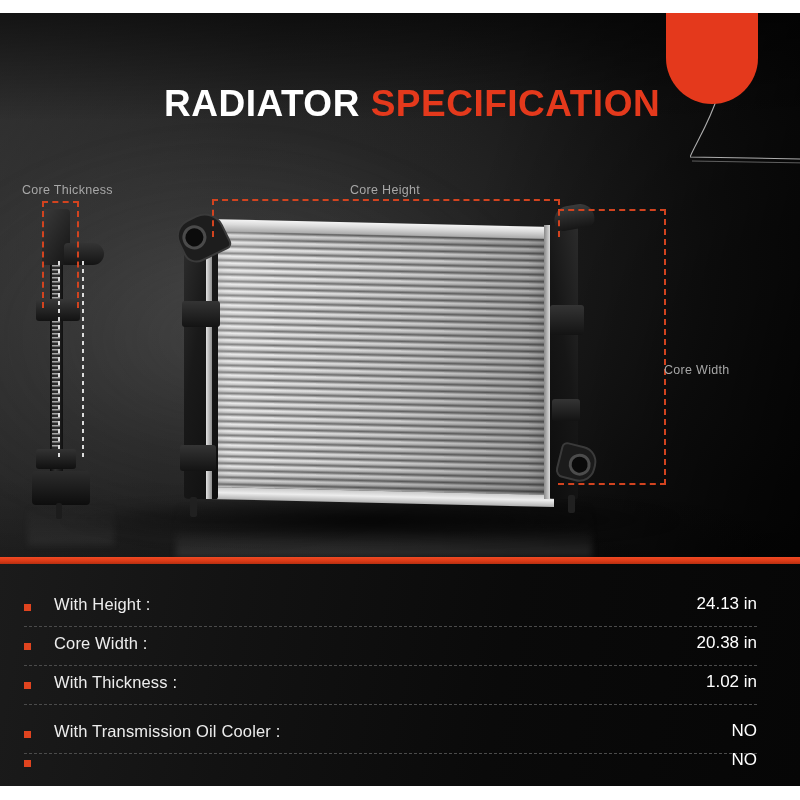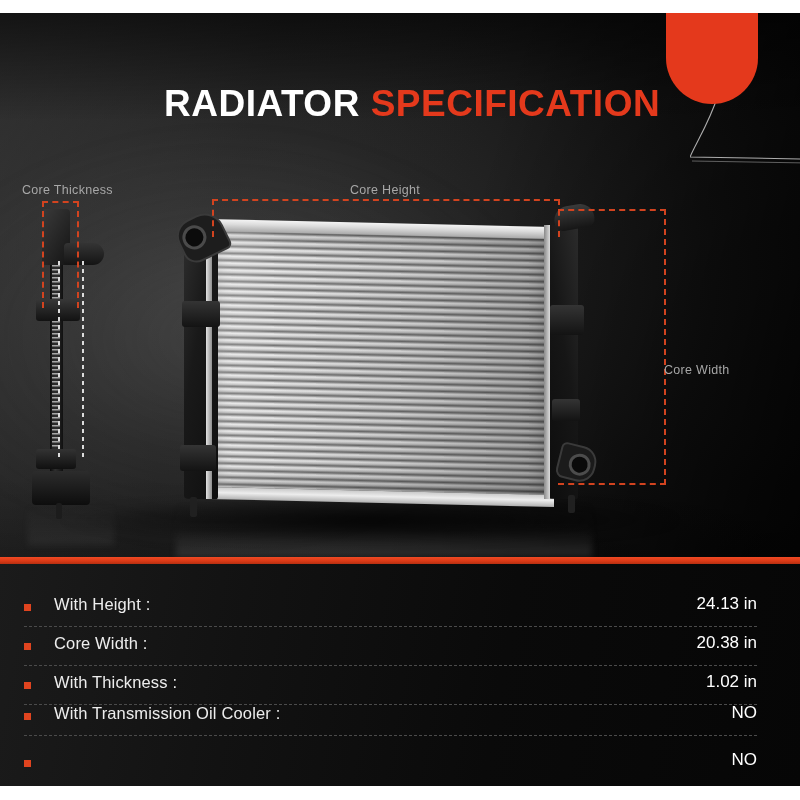--- a/index.html
+++ b/index.html
@@ -531,21 +531,21 @@
         <span class="rule"></span>
       </div>
 
       <div class="spec-row" style="top:102px">
         <span class="bullet"></span>
         <span class="lbl">With Thickness :</span>
         <span class="val">1.02 in</span>
         <span class="rule"></span>
       </div>
 
-      <div class="spec-row" style="top:133px">
+      <div class="spec-row" style="top:151px">
         <span class="bullet"></span>
         <span class="lbl">With Transmission Oil Cooler :</span>
         <span class="val">NO</span>
         <span class="rule"></span>
       </div>
 
       <div class="spec-row last" style="top:180px">
         <span class="bullet"></span>
         <span class="val">NO</span>
 

